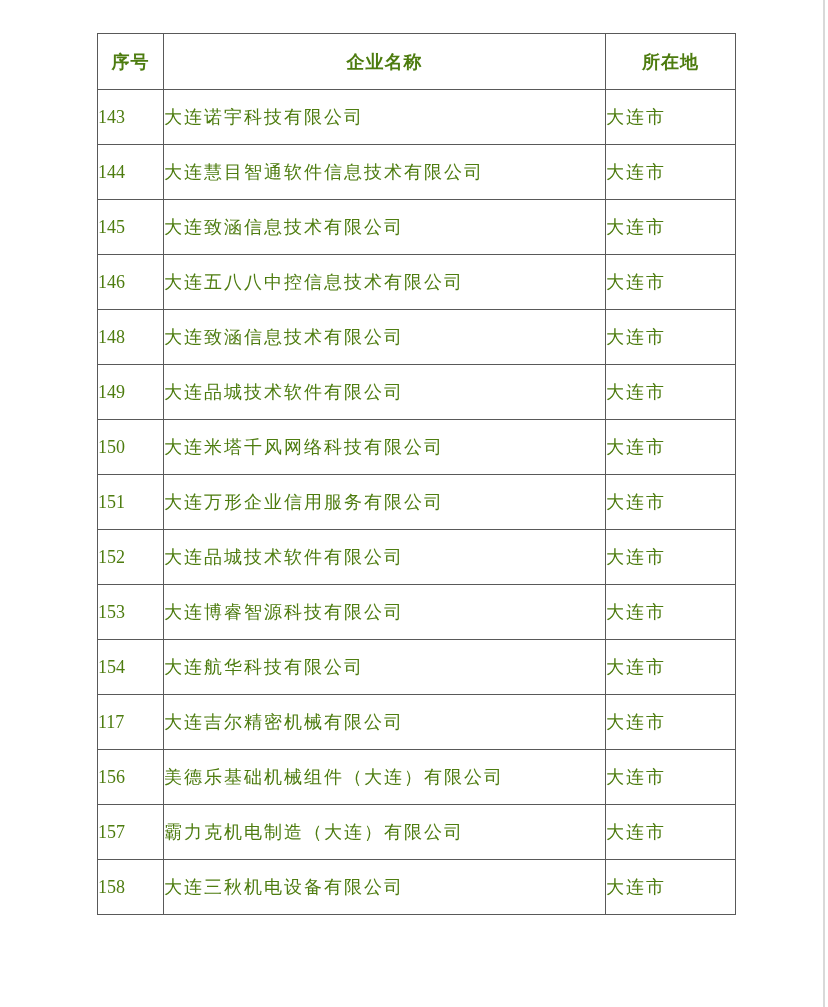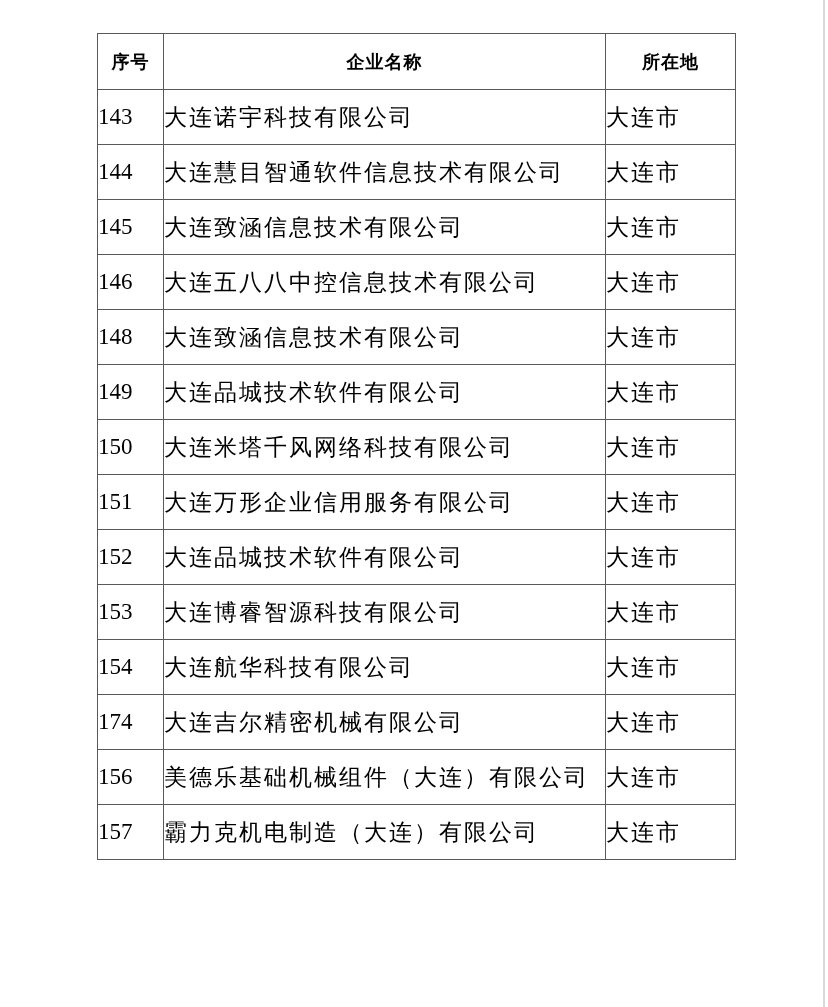--- a/index.html
+++ b/index.html
@@ -31,34 +31,34 @@
     table-layout: fixed;
   }
   table.company-table col.col-no   { width: 66px; }
   table.company-table col.col-name { width: 442px; }
   table.company-table col.col-loc  { width: 130px; }
   table.company-table th,
   table.company-table td {
     border: 1px solid #595959;
     vertical-align: middle;
     padding: 0;
-    color: #000000;
+    color: #4d7c0f;
     overflow: hidden;
     white-space: nowrap;
   }
   table.company-table th {
     height: 55px;
     font-size: 18px;
     font-weight: bold;
     letter-spacing: 1px;
     font-family: "Liberation Serif", "DejaVu Serif", serif;
   }
   table.company-table td {
     height: 54px;
-    font-size: 23px;
+    font-size: 18px;
     font-weight: normal;
   }
   td.cell-no {
     font-size: 19px;
     font-family: "Liberation Serif", "DejaVu Serif", serif;
   }
   td.cell-name, td.cell-loc {
     letter-spacing: 2px;
   }
 </style>
@@ -142,31 +142,36 @@
     <td class="cell-loc">大连市</td>
   </tr>
 
   <tr>
     <td class="cell-no">154</td>
     <td class="cell-name">大连航华科技有限公司</td>
     <td class="cell-loc">大连市</td>
   </tr>
 
   <tr>
-    <td class="cell-no">174</td>
+    <td class="cell-no">117</td>
     <td class="cell-name">大连吉尔精密机械有限公司</td>
     <td class="cell-loc">大连市</td>
   </tr>
 
   <tr>
     <td class="cell-no">156</td>
     <td class="cell-name">美德乐基础机械组件（大连）有限公司</td>
     <td class="cell-loc">大连市</td>
   </tr>
 
   <tr>
     <td class="cell-no">157</td>
     <td class="cell-name">霸力克机电制造（大连）有限公司</td>
     <td class="cell-loc">大连市</td>
   </tr>
 
+  <tr>
+    <td class="cell-no">158</td>
+    <td class="cell-name">大连三秋机电设备有限公司</td>
+    <td class="cell-loc">大连市</td>
+  </tr>
 </tbody>
 </table>
 
 </body></html>

